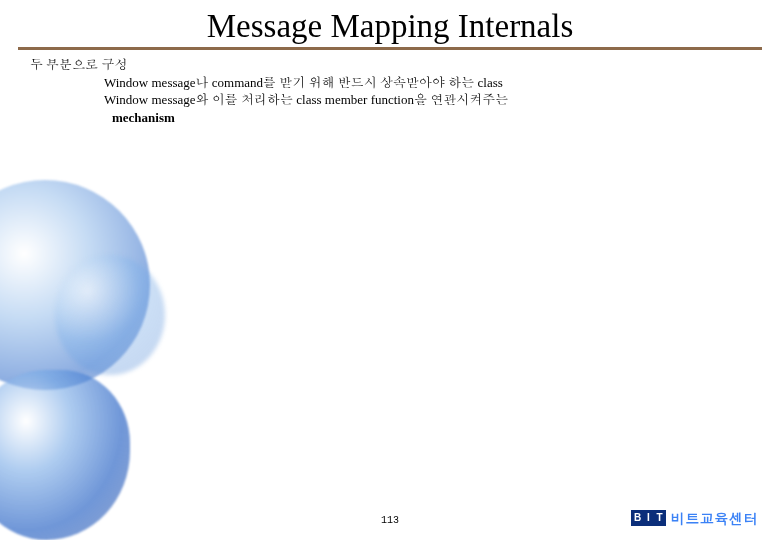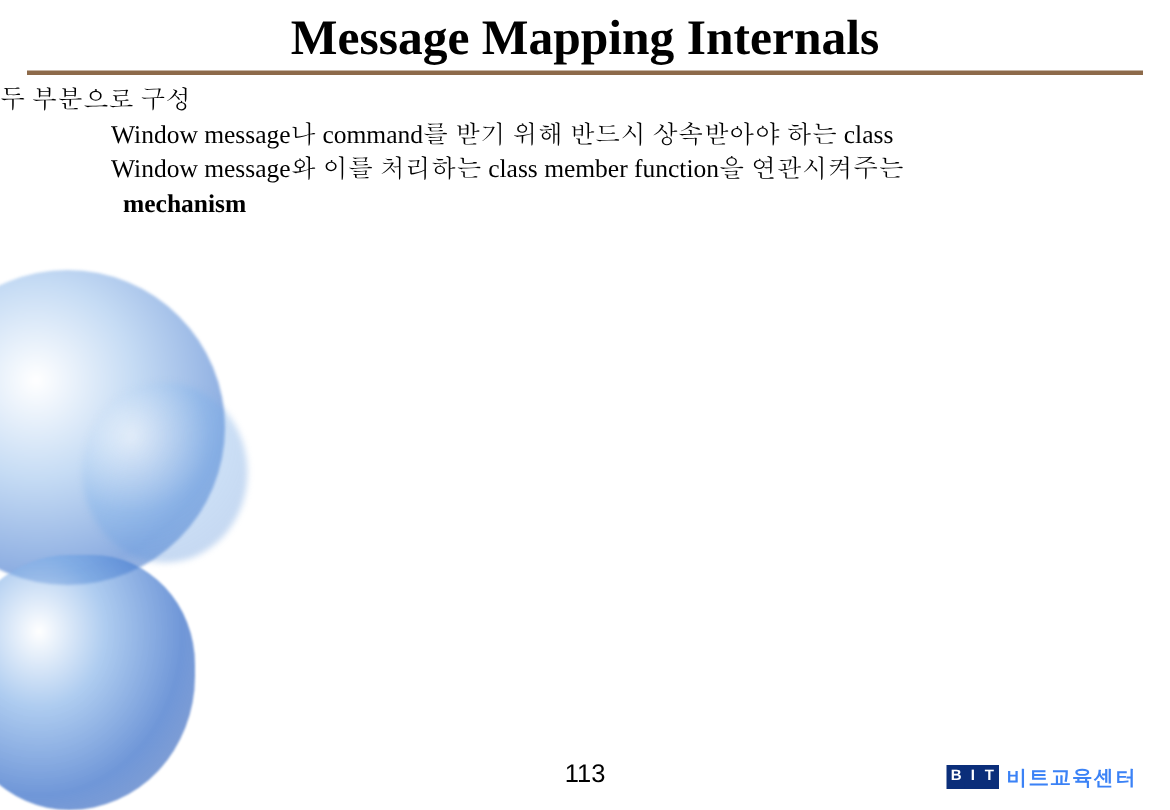--- a/index.html
+++ b/index.html
@@ -41,50 +41,51 @@
     filter: blur(2px);
   }
   .content {
     position: relative;
     z-index: 1;
     width: 100%;
     height: 100%;
   }
   .title {
     font-size: 33px;
-    font-weight: bold;
+    font-weight: normal;
     text-align: center;
     padding-top: 8px;
     padding-bottom: 2px;
     color: #000;
     font-family: "Times New Roman", serif;
   }
   .title-underline {
     height: 3px;
     background: #8d6a4a;
     margin: 0 18px 6px 18px;
   }
   .outline {
-    font-size: 17px;
+    padding-left: 30px;
+    font-size: 13px;
     line-height: 1.35;
     color: #000;
   }
   .lvl1 { padding-left: 0; }
   .lvl2 { padding-left: 34px; }
   .lvl3 { padding-left: 74px; }
   .lvl3-wrap { padding-left: 82px; font-weight: bold; }
   .nowrap-line { white-space: nowrap; }
   .page-num {
     position: absolute;
     bottom: 14px;
     left: 0; right: 0;
     text-align: center;
-    font-size: 17px;
+    font-size: 10px;
     color: #000;
-    font-family: Liberation Sans, sans-serif;
+    font-family: Liberation Mono, monospace;
   }
   .footer-logo {
     position: absolute;
     right: 22px;
     bottom: 12px;
     display: flex;
     align-items: center;
     gap: 5px;
   }
   .logo-box {

